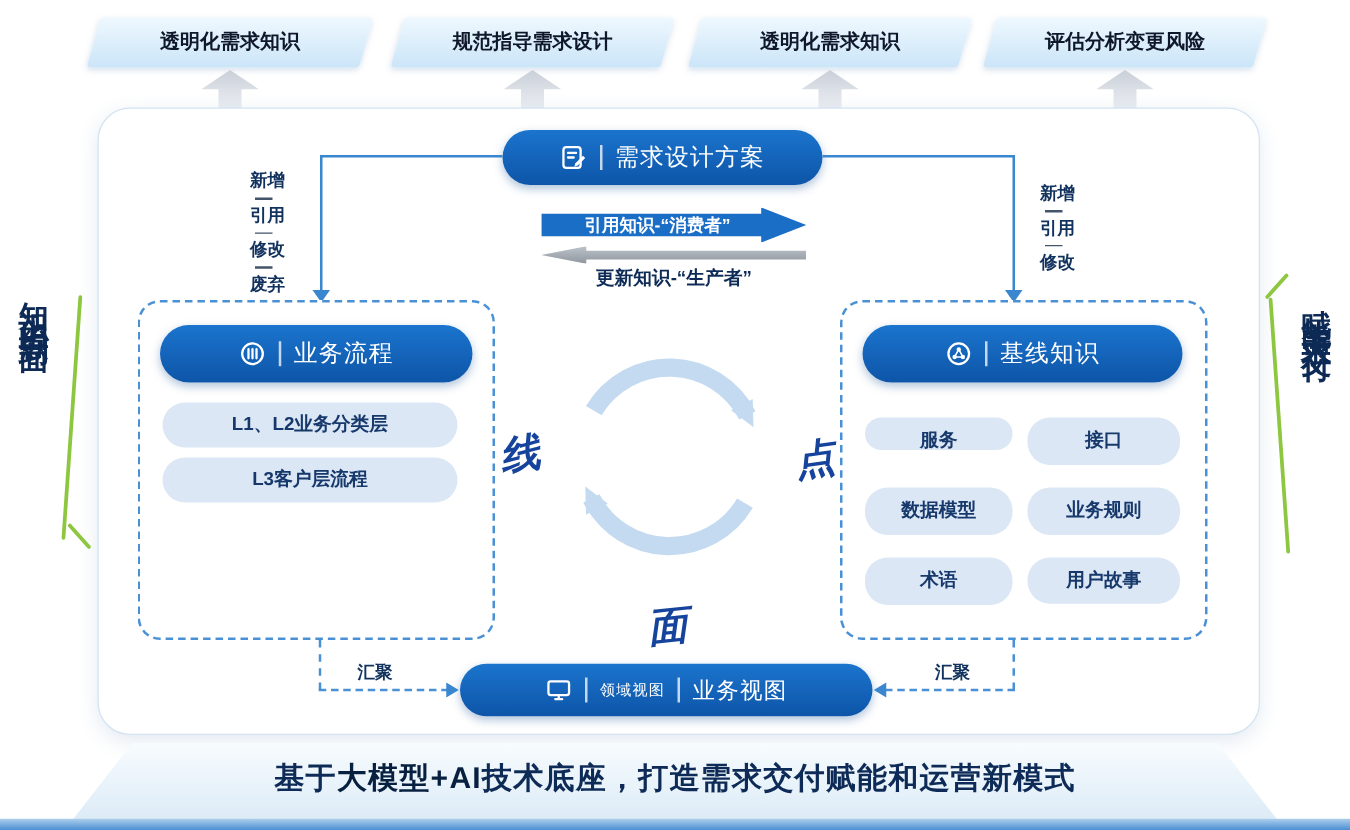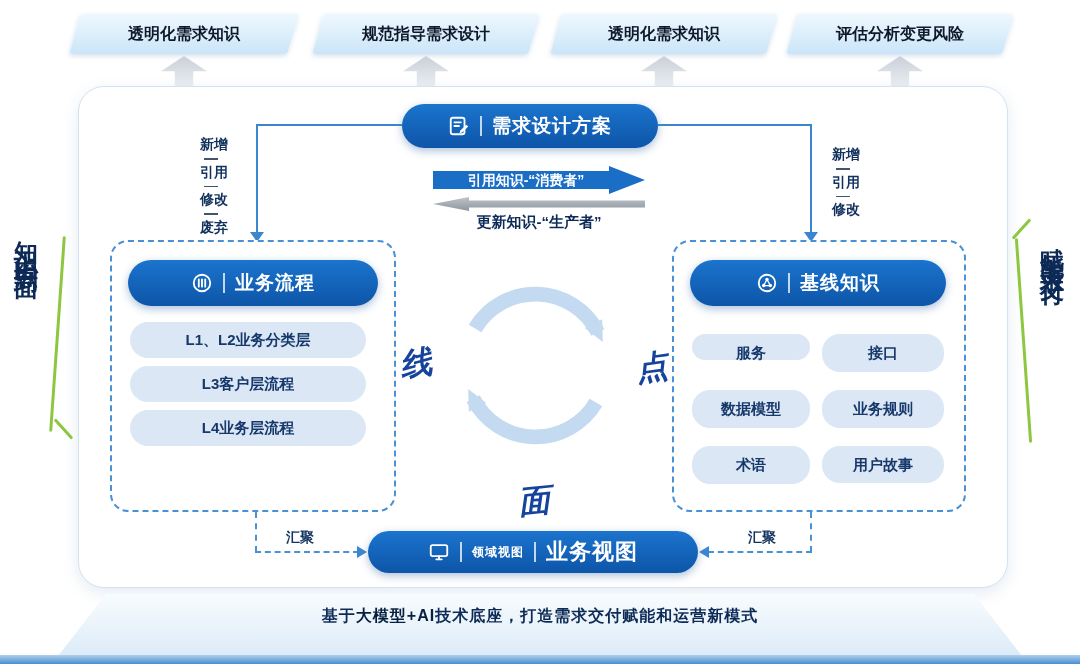--- a/index.html
+++ b/index.html
@@ -21,21 +21,21 @@
 
   
   .side-text { position:absolute; writing-mode:vertical-rl; text-orientation:upright;
                font-size:24px; font-weight:800; color:#0c2a55; letter-spacing:7px; }
   .green { position:absolute; background:#8dc63f; border-radius:2px; width:3px; }
 
   
   .pill { position:absolute; display:flex; align-items:center; justify-content:center; gap:10px;
           background:linear-gradient(180deg,#1b74cd 0%,#0d55a8 100%); border-radius:24px;
           box-shadow:0 3px 8px rgba(20,80,150,.35); color:#fff; }
-  .pill-label { font-size:19px; font-weight:700; color:#fff; letter-spacing:1px; }
+  .pill-label { font-size:19px; font-weight:400; color:#fff; letter-spacing:1px; }
   .pill-sep { width:2px; height:20px; background:rgba(255,255,255,.75); }
   .pill-icon { display:flex; align-items:center; }
 
   
   .arrow-right { position:absolute; left:433px; top:166px; width:212px; height:28px; background:#1b6ec6;
                  clip-path:polygon(0 18%,83% 18%,83% 0,100% 50%,83% 100%,83% 82%,0 82%);
                  color:#fff; font-size:14px; font-weight:700; line-height:28px; text-align:center; padding-right:26px; }
   .arrow-left { position:absolute; left:433px; top:197px; width:212px; height:14px;
                 background:linear-gradient(180deg,#bdc3cb 0%,#8f969e 100%);
                 clip-path:polygon(100% 25%,17% 25%,17% 0,0 50%,17% 100%,17% 75%,100% 75%); }
@@ -66,21 +66,21 @@
               border-bottom:6px solid transparent; border-left:10px solid #3a86cf; }
   .arrow-lt { position:absolute; width:0; height:0; border-top:6px solid transparent;
               border-bottom:6px solid transparent; border-right:10px solid #3a86cf; }
   .converge { position:absolute; font-size:14px; font-weight:700; color:#12325e; }
 
   
   .footer-trap { position:absolute; left:58px; top:594px; width:964px; height:62px;
                  background:linear-gradient(180deg,#f8fcfe 0%,#dcebf7 100%);
                  clip-path:polygon(5% 0,95% 0,100% 100%,0 100%); }
   .footer-text { position:absolute; left:0; right:0; top:606px; text-align:center;
-                 font-size:16px; font-weight:600; color:#0d2b56; letter-spacing:1px; }
+                 font-size:24px; font-weight:600; color:#0d2b56; letter-spacing:1px; }
   .footer-text .hl { font-weight:900; color:#07203f; }
   .bottom-band { position:absolute; left:0; top:655px; width:1080px; height:9px;
                  background:linear-gradient(180deg,#aecfec 0%,#4a8fd2 100%); }
 </style>
 </head>
 <body>
 
 <div class="stage">
 
   <div class="banner" style="left:75px;width:218px;">
@@ -159,21 +159,20 @@
       <svg viewBox="0 0 24 24" width="22" height="22">
           <circle cx="12" cy="12" r="9" fill="none" stroke="#fff" stroke-width="2"></circle>
           <path d="M8.5 8v8M12 8v8M15.5 8v8" stroke="#fff" stroke-width="2" stroke-linecap="round"></path>
         </svg>
     </span>
     <span class="pill-sep"></span>
     <span class="pill-label">业务流程</span>
   </div>
   <div class="item-bar" style="left:130px;top:322px;width:236px;height:36px;line-height:36px;">L1、L2业务分类层</div>
   <div class="item-bar" style="left:130px;top:366px;width:236px;height:36px;line-height:36px;">L3客户层流程</div>
-  <div class="item-bar" style="left:130px;top:410px;width:236px;height:36px;line-height:36px;">L4业务层流程</div>
 
   <div class="panel" style="left:672px;top:240px;width:294px;height:272px;"></div>
   <div class="pill" style="left:690px;top:260px;width:256px;height:46px;">
     <span class="pill-icon">
       <svg viewBox="0 0 24 24" width="22" height="22">
           <circle cx="12" cy="12" r="9" fill="none" stroke="#fff" stroke-width="2"></circle>
           <circle cx="12" cy="8.2" r="1.9" fill="#fff"></circle>
           <circle cx="8.4" cy="14.8" r="1.9" fill="#fff"></circle>
           <circle cx="15.6" cy="14.8" r="1.9" fill="#fff"></circle>
           <path d="M12 8.2L8.4 14.8M12 8.2l3.6 6.6M8.4 14.8h7.2" stroke="#fff" stroke-width="1.4"></path>
@@ -205,21 +204,21 @@
   <div class="pill" style="left:368px;top:531px;width:330px;height:42px;">
     <span class="pill-icon">
       <svg viewBox="0 0 24 24" width="22" height="22">
           <rect x="3" y="4.5" width="18" height="12" rx="2" fill="none" stroke="#fff" stroke-width="2"></rect>
           <path d="M9 20h6M12 16.5V20" stroke="#fff" stroke-width="2" stroke-linecap="round"></path>
         </svg>
     </span>
     <span class="pill-sep"></span>
     <span class="pill-label" style="font-size:12px;">领域视图</span>
     <span class="pill-sep"></span>
-    <span class="pill-label" style="font-size:22px;">业务视图</span>
+    <span class="pill-label" style="font-size:18px;">业务视图</span>
   </div>
 
   <div class="dash-v" style="left:255px;top:512px;height:40px;"></div>
   <div class="dash-h" style="left:255px;top:551px;width:104px;"></div>
   <div class="arrow-rt" style="left:357px;top:546px;"></div>
   <div class="converge" style="left:286px;top:529px;">汇聚</div>
 
   <div class="dash-v" style="left:810px;top:512px;height:40px;"></div>
   <div class="dash-h" style="left:708px;top:551px;width:104px;"></div>
   <div class="arrow-lt" style="left:699px;top:546px;"></div>

